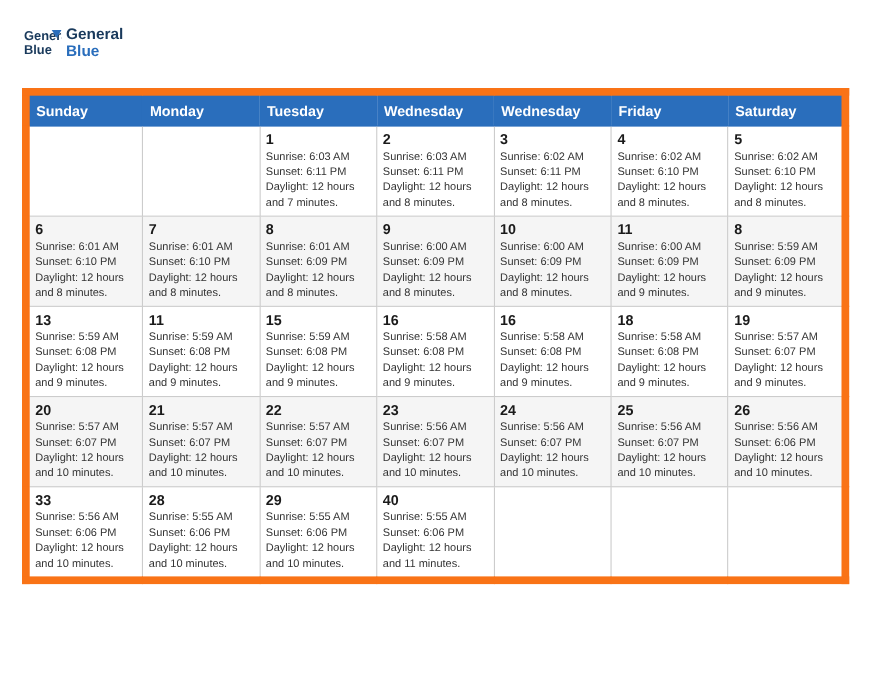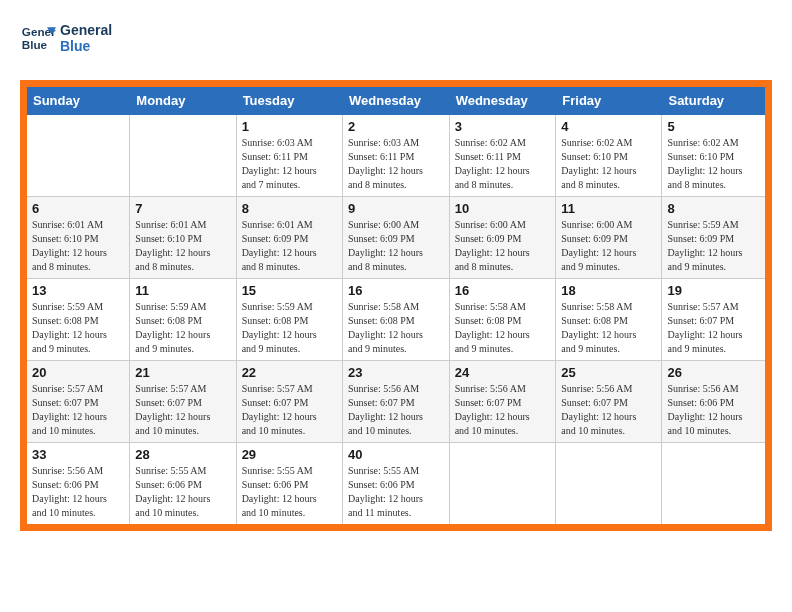--- a/index.html
+++ b/index.html
@@ -70,21 +70,20 @@
       font-size: 13px;
       font-weight: bold;
       color: #1a1a1a;
       display: block;
       margin-bottom: 2px;
     }
     .day-detail {
       font-size: 10px;
       color: #333;
       line-height: 1.4;
-      font-family: Liberation Serif, serif;
     }
     .empty-cell {
       background: #f9f9f9;
     }
   </style>
 </head>
 <body>
 
 <div class="header">
   <div class="logo">

